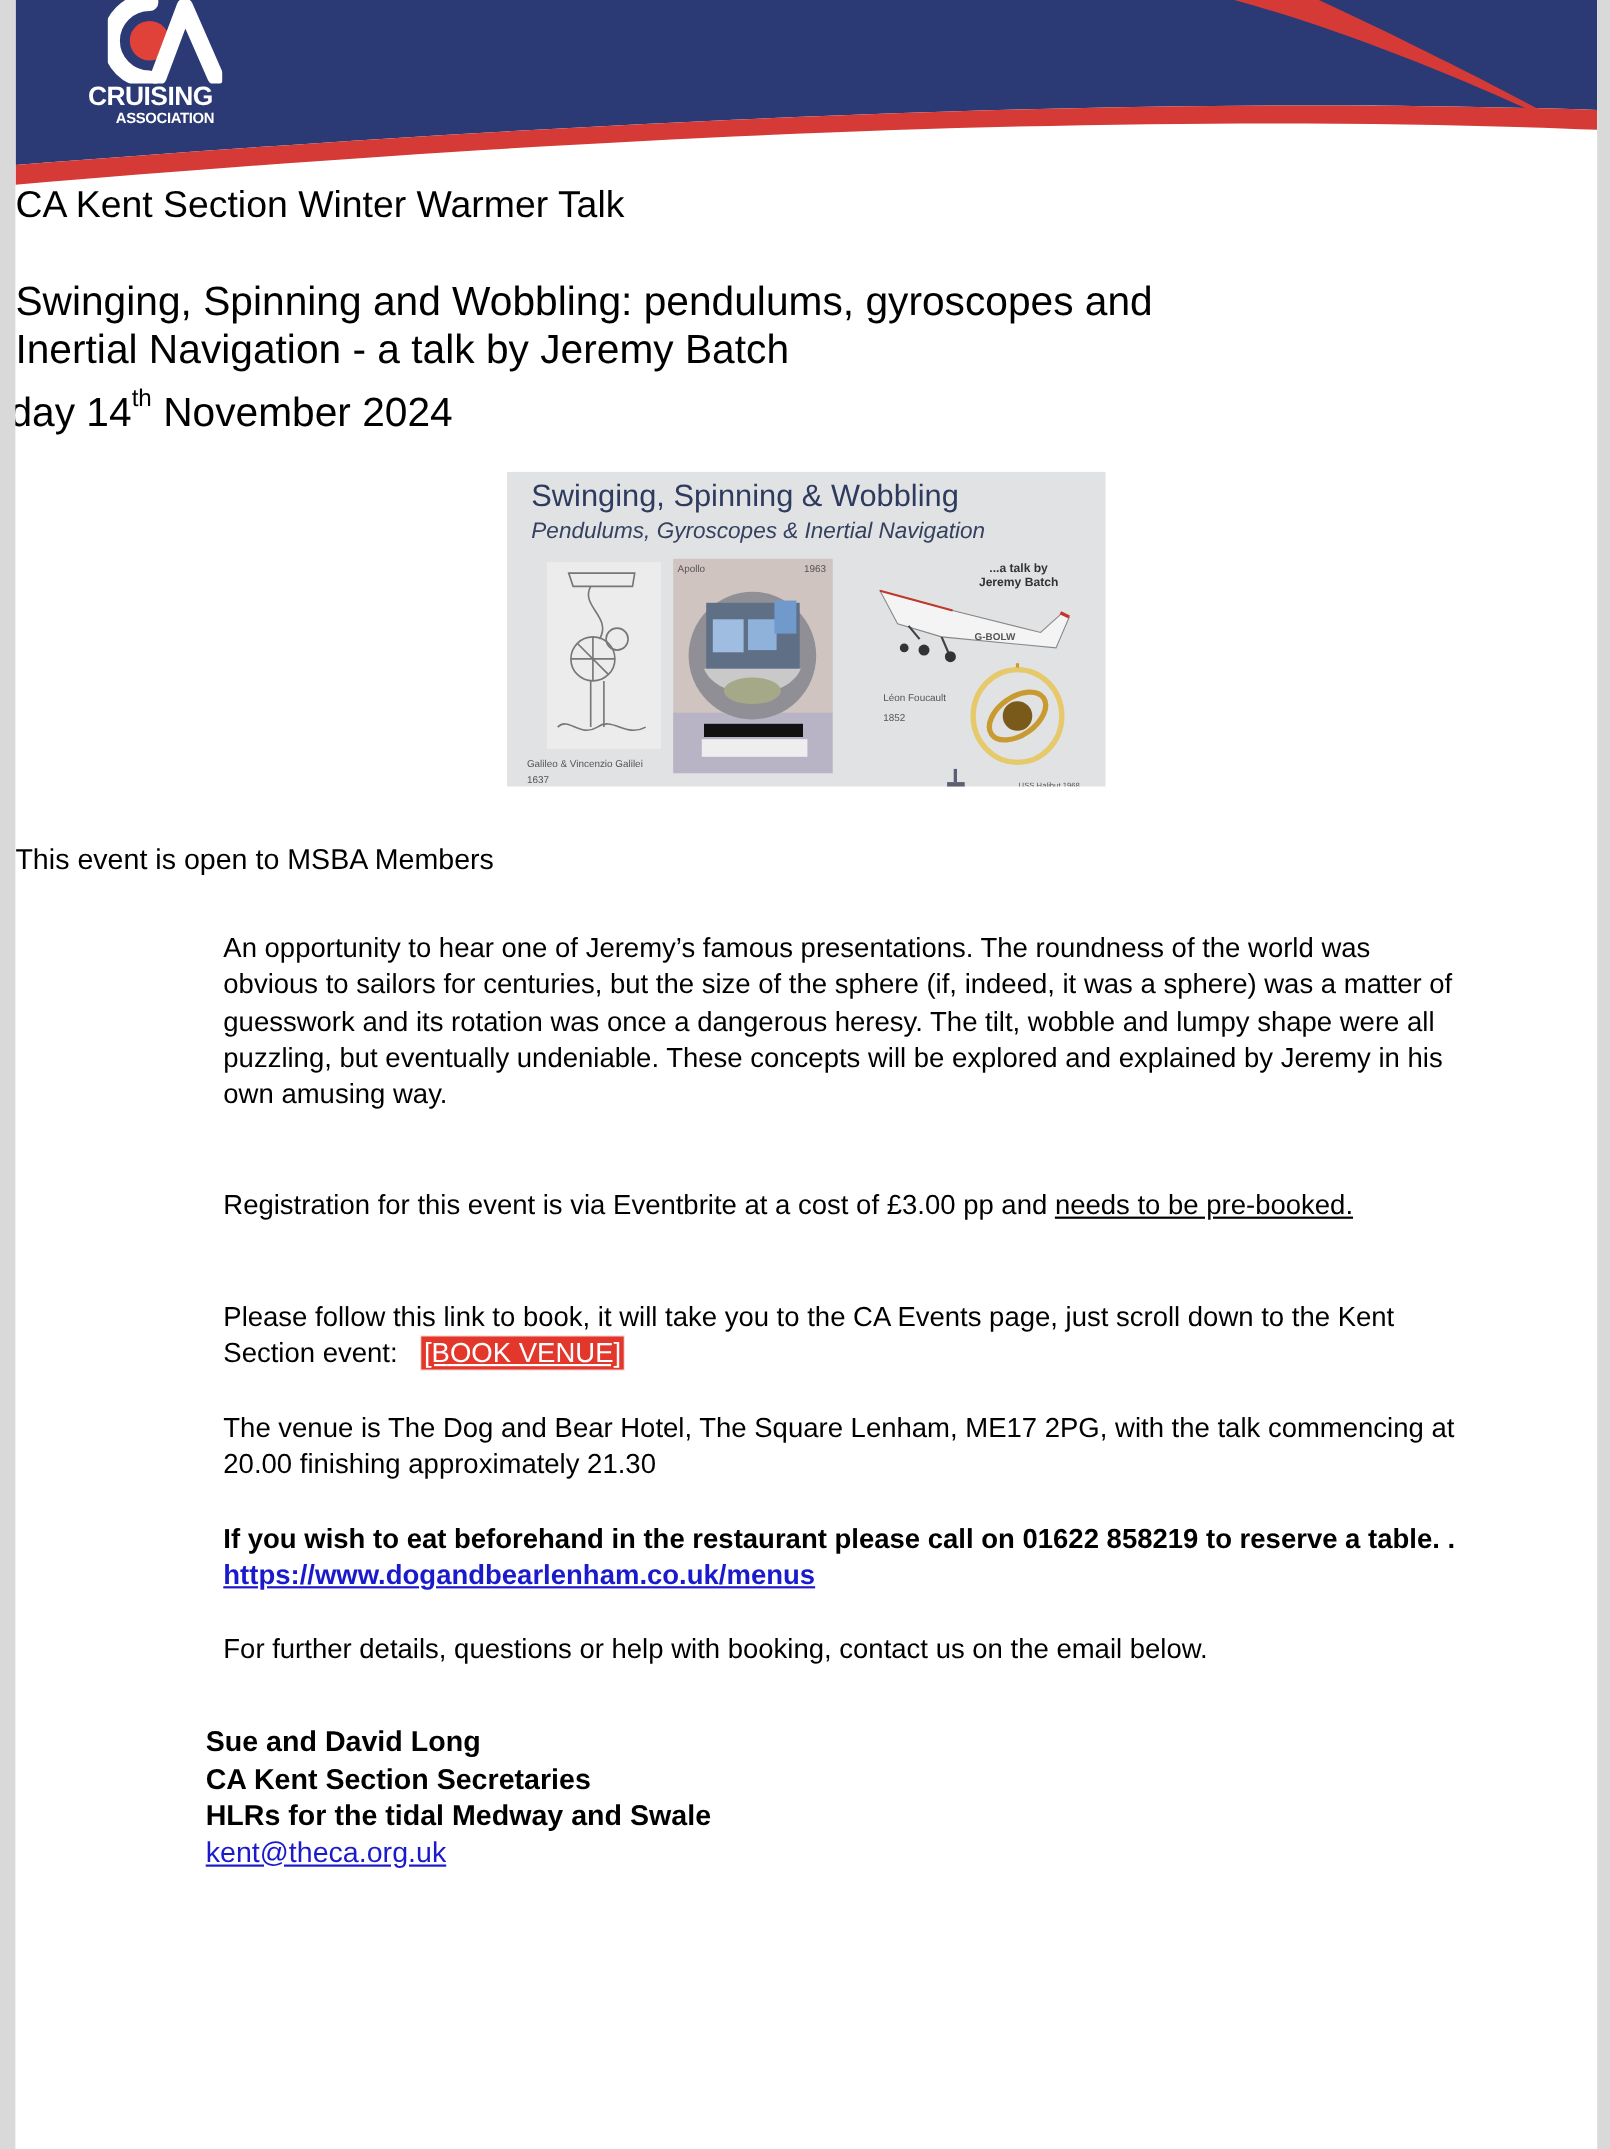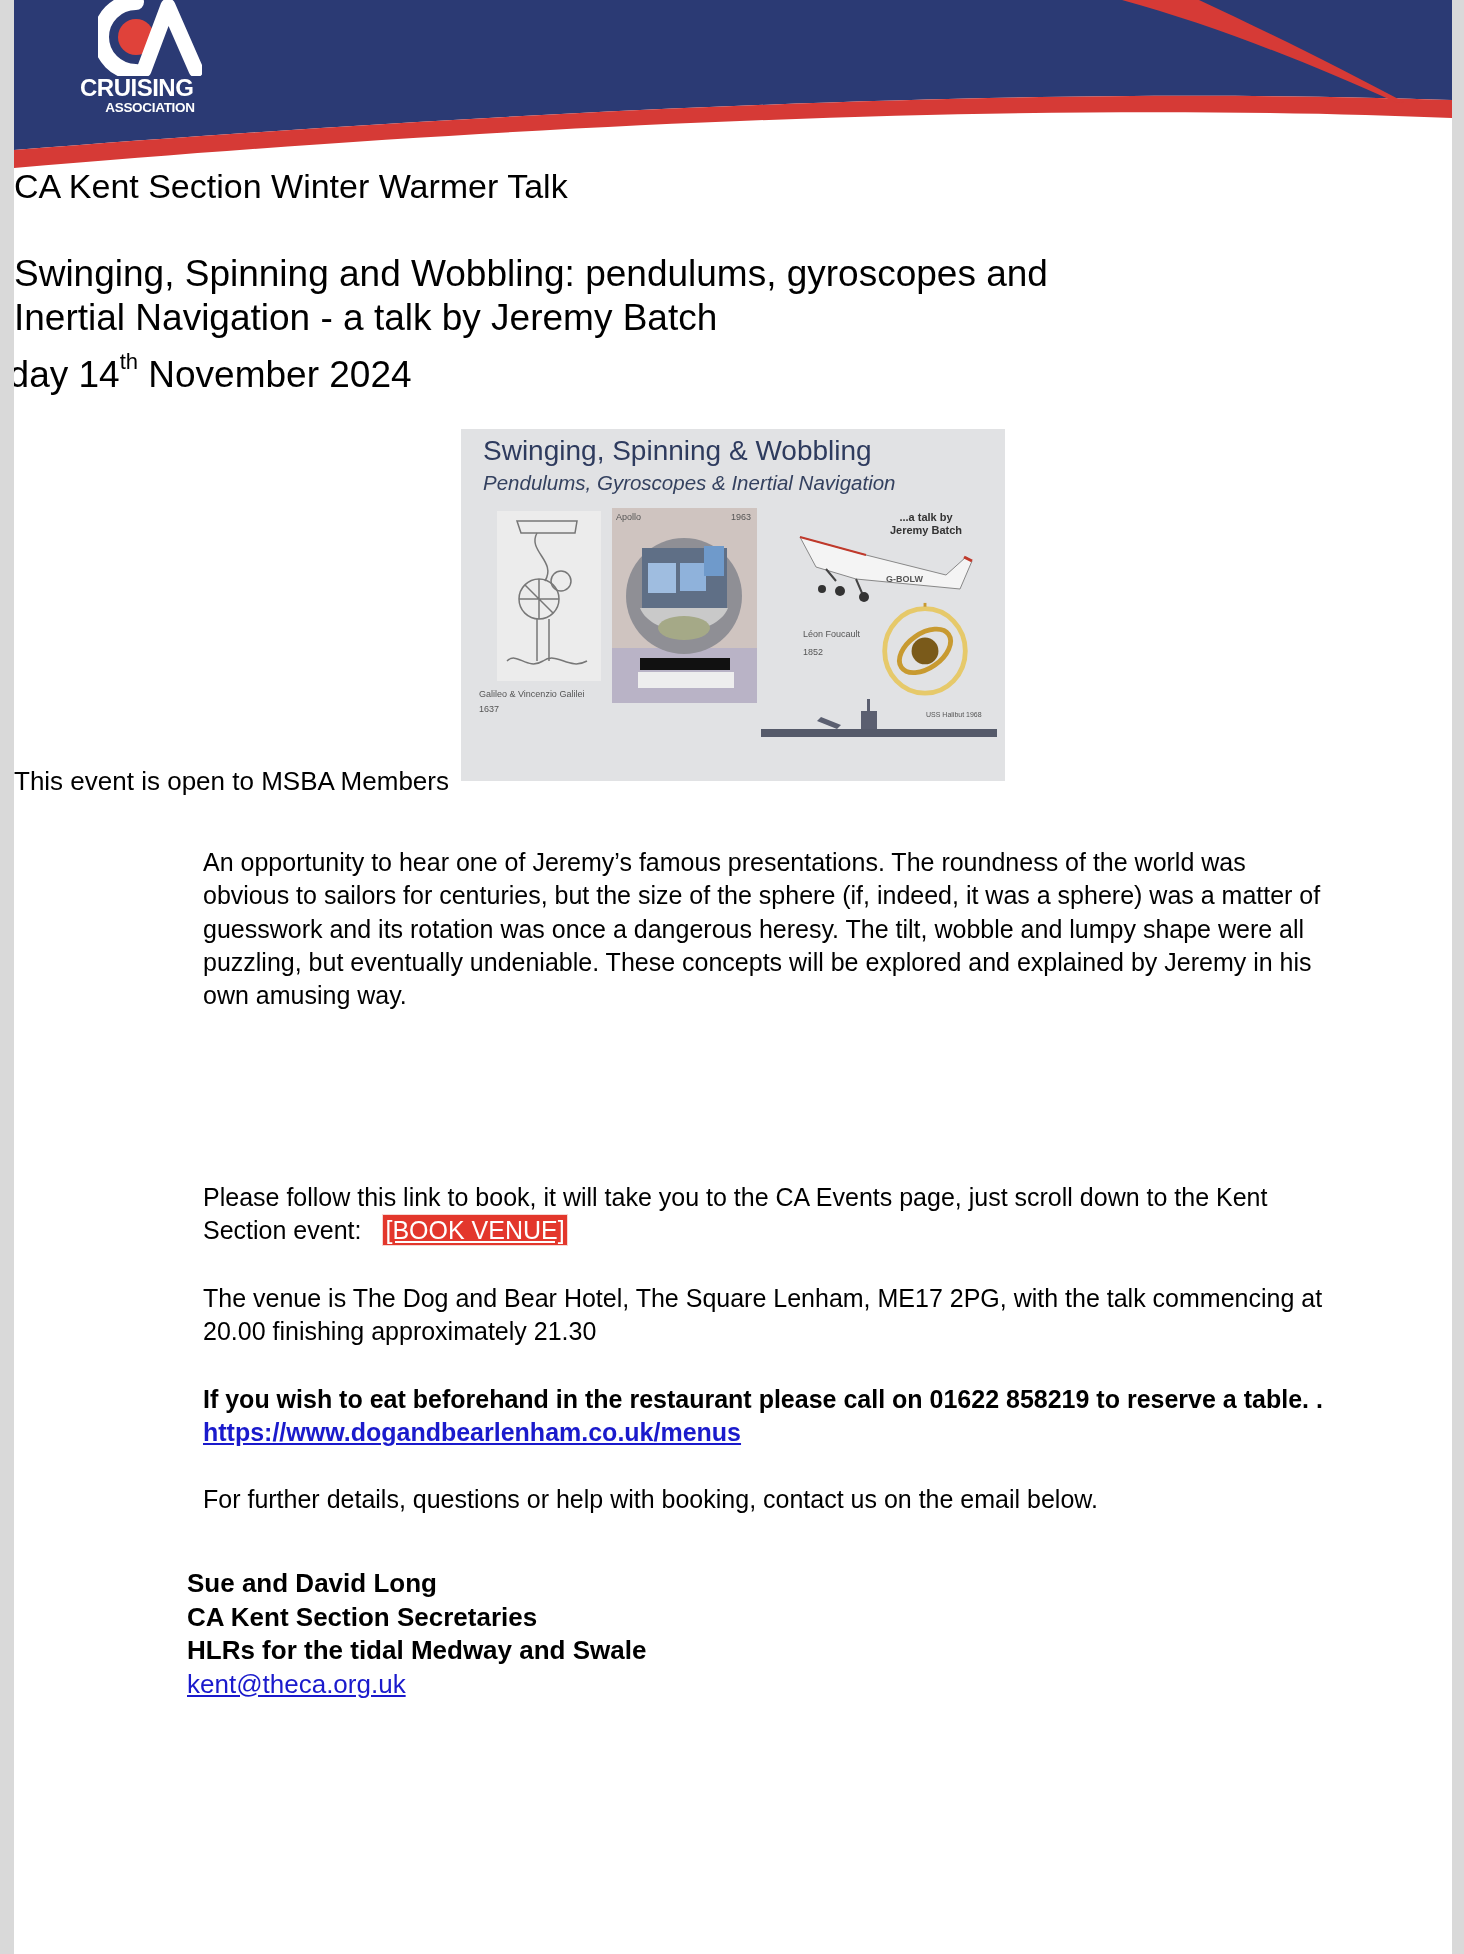--- a/index.html
+++ b/index.html
@@ -23,21 +23,21 @@
   .logo-assoc {
     position: absolute; left: 0; top: 100px; width: 140px; text-align: center;
     color: #fff; font-weight: bold; font-size: 13.5px; letter-spacing: -0.3px; line-height: 16px;
   }
   .center-line { position: absolute; left: 0; width: 1158px; text-align: left; }
   .title1 { top: 164px; font-size: 34px; line-height: 44px; }
   .title2 { top: 252px; font-size: 37px; line-height: 44px; }
   .title3 { top: 352px; font-size: 37px; line-height: 46px; left: -100px; }
   .title3 sup { font-size: 22px; vertical-align: 18px; line-height: 0; }
   .flyer-img {
-    position: absolute; left: 447px; top: 429px; width: 544px; height: 352px;
+    position: absolute; left: 447px; top: 429px; width: 544px; height: 286px;
     background: #e1e2e4; overflow: hidden;
   }
   .flyer-title {
     position: absolute; left: 22px; top: 6px; font-size: 28px; color: #2e3b5e; white-space: nowrap;
   }
   .flyer-sub {
     position: absolute; left: 22px; top: 42px; font-size: 20.5px; font-style: italic; color: #34415f; white-space: nowrap;
   }
   .flyer-small { position: absolute; font-size: 9px; color: #555; white-space: nowrap; text-align: left; }
   .flyer-bold { position: absolute; font-size: 11px; font-weight: bold; color: #333; text-align: center; line-height: 13px; }
@@ -156,20 +156,23 @@
       <rect x="106" y="2" width="3" height="12" fill="#5b5f70"></rect>
       <path d="M60,20 L80,28 L76,32 L56,24 Z" fill="#5b5f70"></path>
     </svg>
     <div class="flyer-small" style="left:465px;top:282px;font-size:7px;">USS Halibut 1968</div>
   </div>
 
   <div class="center-line intro">This event is open to MSBA Members</div>
 
   <p class="para" style="top:830px;">An opportunity to hear one of Jeremy’s famous presentations. The roundness of the world was obvious to sailors for centuries, but the size of the sphere (if, indeed, it was a sphere) was a matter of guesswork and its rotation was once a dangerous heresy. The tilt, wobble and lumpy shape were all puzzling, but eventually undeniable. These concepts will be explored and explained by Jeremy in his own amusing way.</p>
 
+  <p class="para" style="top:1064px;">
+    <span>Registration for this event is via Eventbrite at a cost of £3.00 pp and </span><u>needs to be pre-booked.</u>
+  </p>
 
   <p class="para" style="top:1165px;">
     <span>Please follow this link to book, it will take you to the CA Events page, just scroll down to the Kent Section event:</span><span class="book-btn">[BOOK VENUE]</span>
   </p>
 
   <p class="para" style="top:1266px;">The venue is The Dog and Bear Hotel, The Square Lenham, ME17 2PG, with the talk commencing at 20.00 finishing approximately  21.30</p>
 
   <p class="para" style="top:1367px;font-weight:bold;">
     <span>If you wish to eat beforehand in the restaurant please call on 01622 858219 to reserve a table. . </span><a class="link">https://www.dogandbearlenham.co.uk/menus</a>
   </p>

